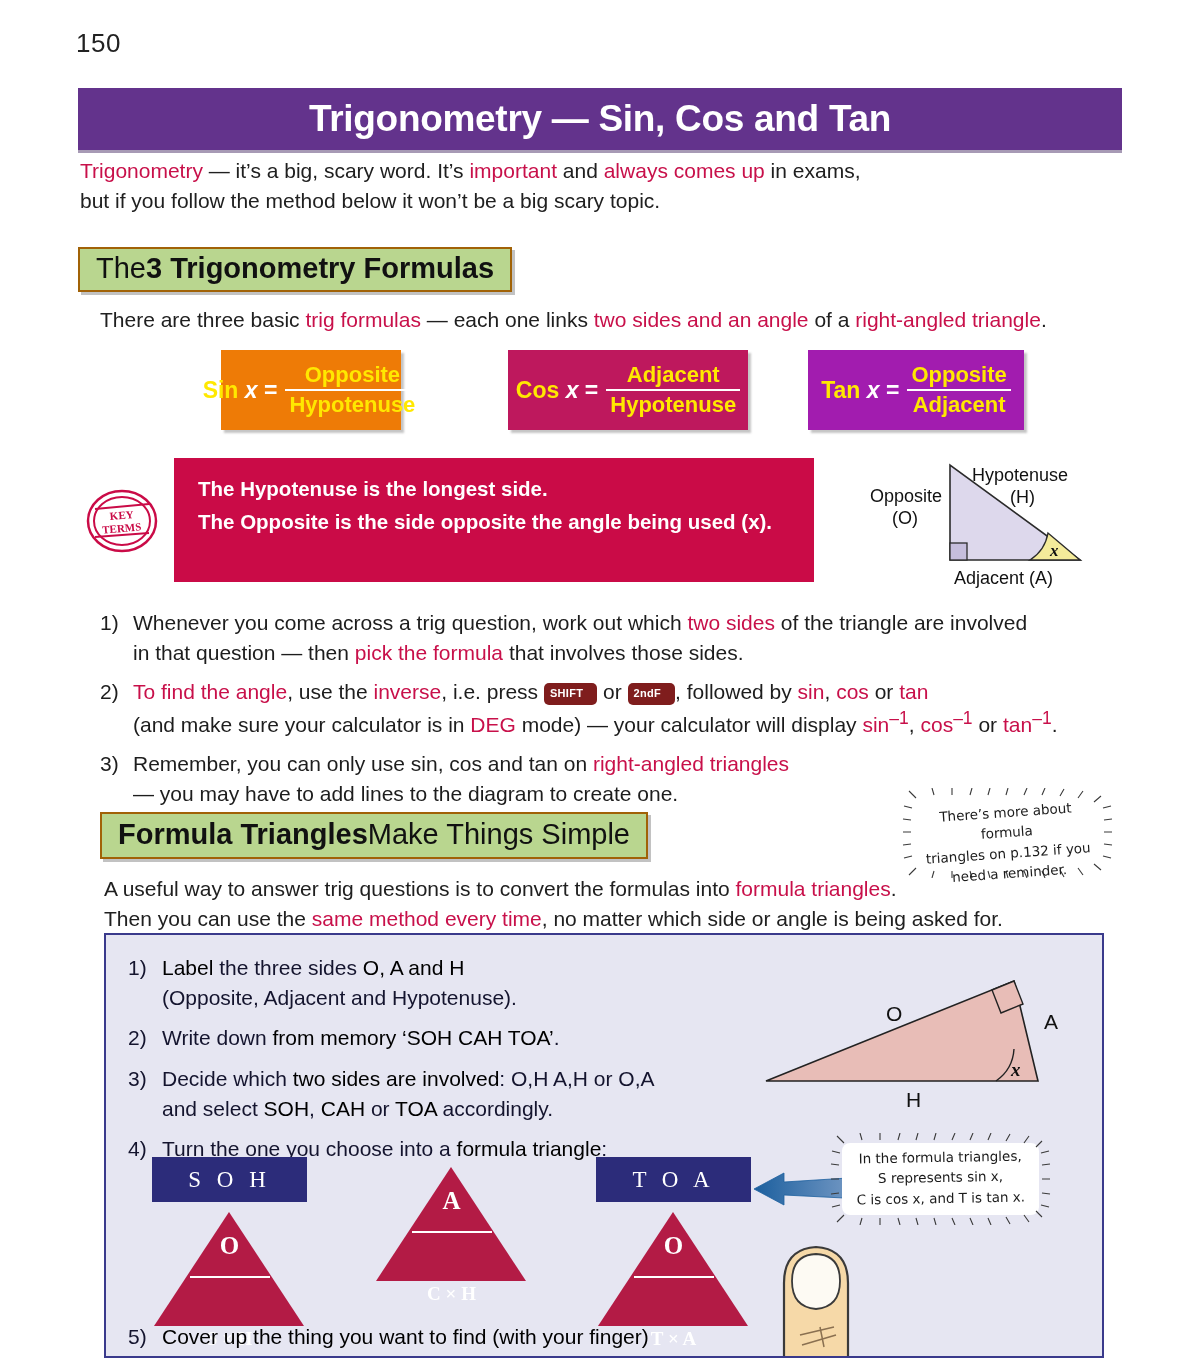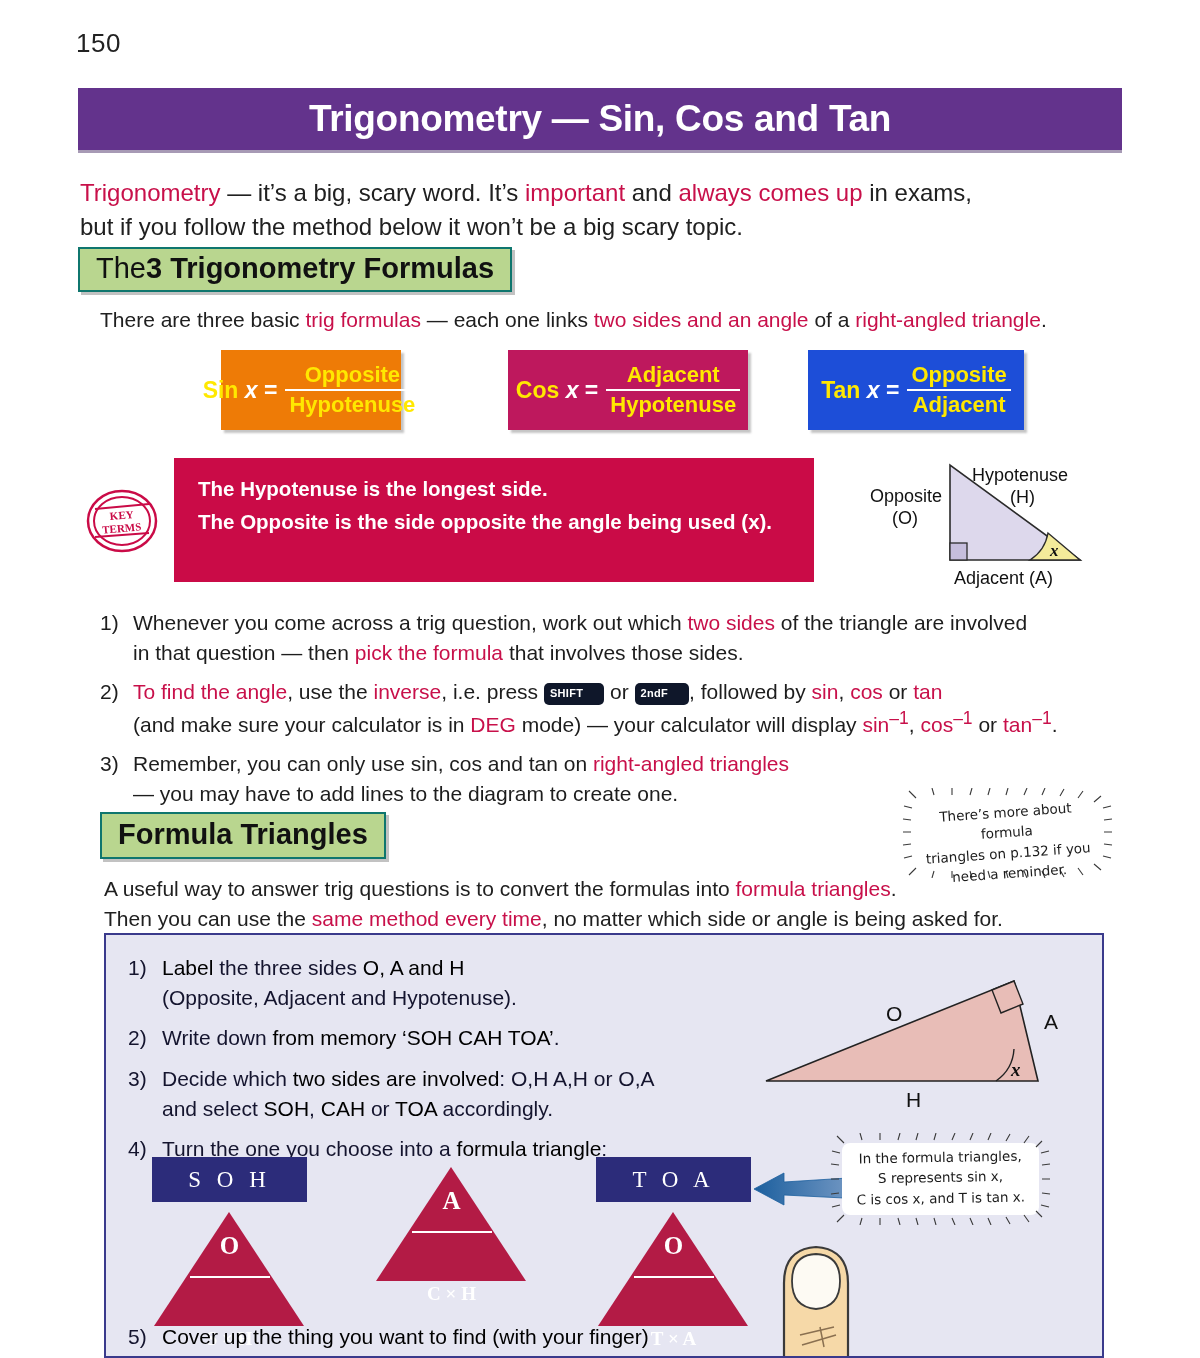--- a/index.html
+++ b/index.html
@@ -26,29 +26,29 @@
     display:flex; align-items:center; justify-content:center;
     box-shadow:0 3px 0 rgba(60,30,90,.45);
   }
   .title-bar .title-text {
     color:#ffffff; font-size:37px; font-weight:bold;
     letter-spacing:-0.3px;
   }
 
   
   .intro {
-    position:absolute; left:80px; top:176px;
-    width:900px; font-size:24px; line-height:1.42; color:#202020;
+    position:absolute; left:80px; top:156px;
+    width:900px; font-size:21px; line-height:1.42; color:#202020;
   }
   .red { color:#c8104a; }
 
   
   .green-head {
     position:absolute;
-    background:#b9d68f; border:2px solid #0f766e;
+    background:#b9d68f; border:2px solid #a16207;
     box-shadow:3px 3px 0 rgba(120,120,120,.45);
     display:flex; align-items:center;
     padding:3px 16px 6px 16px;
   }
   .green-head span { font-size:29px; color:#111; }
   .gh1 { left:78px; top:247px; height:45px; }
   .gh2 { left:100px; top:812px; height:47px; }
   .b { font-weight:bold; }
 
   .body-line {
@@ -61,21 +61,21 @@
     display:flex; align-items:center; justify-content:center;
     box-shadow:3px 3px 2px rgba(90,90,90,.35);
   }
   .fbox .lhs { font-size:23px; font-weight:bold; margin-right:8px; white-space:nowrap; }
   .fbox .frac { display:flex; flex-direction:column; align-items:center; }
   .fbox .num { font-size:22px; font-weight:bold; padding:0 4px 1px 4px; }
   .fbox .bar { height:2px; background:#fff; width:100%; }
   .fbox .den { font-size:22px; font-weight:bold; padding:1px 4px 0 4px; }
   .fb-sin { left:221px; top:350px; width:180px; background:#ee7b06; }
   .fb-cos { left:508px; top:350px; width:240px; background:#be185d; }
-  .fb-tan { left:808px; top:350px; width:216px; background:#1d4ed8; }
+  .fb-tan { left:808px; top:350px; width:216px; background:#a21caf; }
   .y { color:#ffe800; }
   .w { color:#ffffff; }
 
   
   .key-badge {
     position:absolute; left:85px; top:489px; width:74px; height:64px;
   }
   .key-box {
     position:absolute; left:174px; top:458px; width:640px; height:124px;
     background:#ca0b47;
@@ -88,23 +88,23 @@
 
   
   .tri-top { position:absolute; left:862px; top:455px; width:250px; height:135px; }
 
   
   .list1 { position:absolute; left:100px; top:608px; width:1010px; }
   .li { display:flex; font-size:21px; line-height:1.42; margin-bottom:9px; color:#1d1d1d; }
   .li .n { width:33px; flex:0 0 33px; }
   .li .t { flex:1; }
   .calcbtn {
-    display:inline-block; background:#0f172a; color:#fff;
+    display:inline-block; background:#7f1d1d; color:#fff;
     font-size:11px; font-weight:bold; border-radius:5px;
-    padding:3px 21px 4px 6px; vertical-align:2px; letter-spacing:.3px;
+    padding:3px 14px 4px 6px; vertical-align:2px; letter-spacing:.3px;
   }
 
   
   .sticky {
     position:absolute;
     font-family:"DejaVu Sans", sans-serif;
     font-size:13.5px; color:#1b1b1b; text-align:center;
     line-height:1.5;
   }
   .sticky .inner { position:relative; z-index:2; padding:14px 22px; }
@@ -276,20 +276,21 @@
   </svg>
   <div class="inner">
     <div>There’s more about formula</div>
     <div>triangles on p.132 if you</div>
     <div>need a reminder.</div>
   </div>
 </div>
 
 <div class="green-head gh2">
   <span class="b">Formula Triangles</span>
+    <span> Make Things Simple</span>
 </div>
 
 <div class="body-line" style="left:104px; top:874px; width:1010px;">
   <span>A useful way to answer trig questions is to convert the formulas into </span><span class="red">formula triangles</span><span>.</span><br>
   <span>Then you can use the </span><span class="red">same method every time</span><span>, no matter which side or angle is being asked for.</span>
 </div>
 
 <div class="panel">
 
   <div class="plist">

